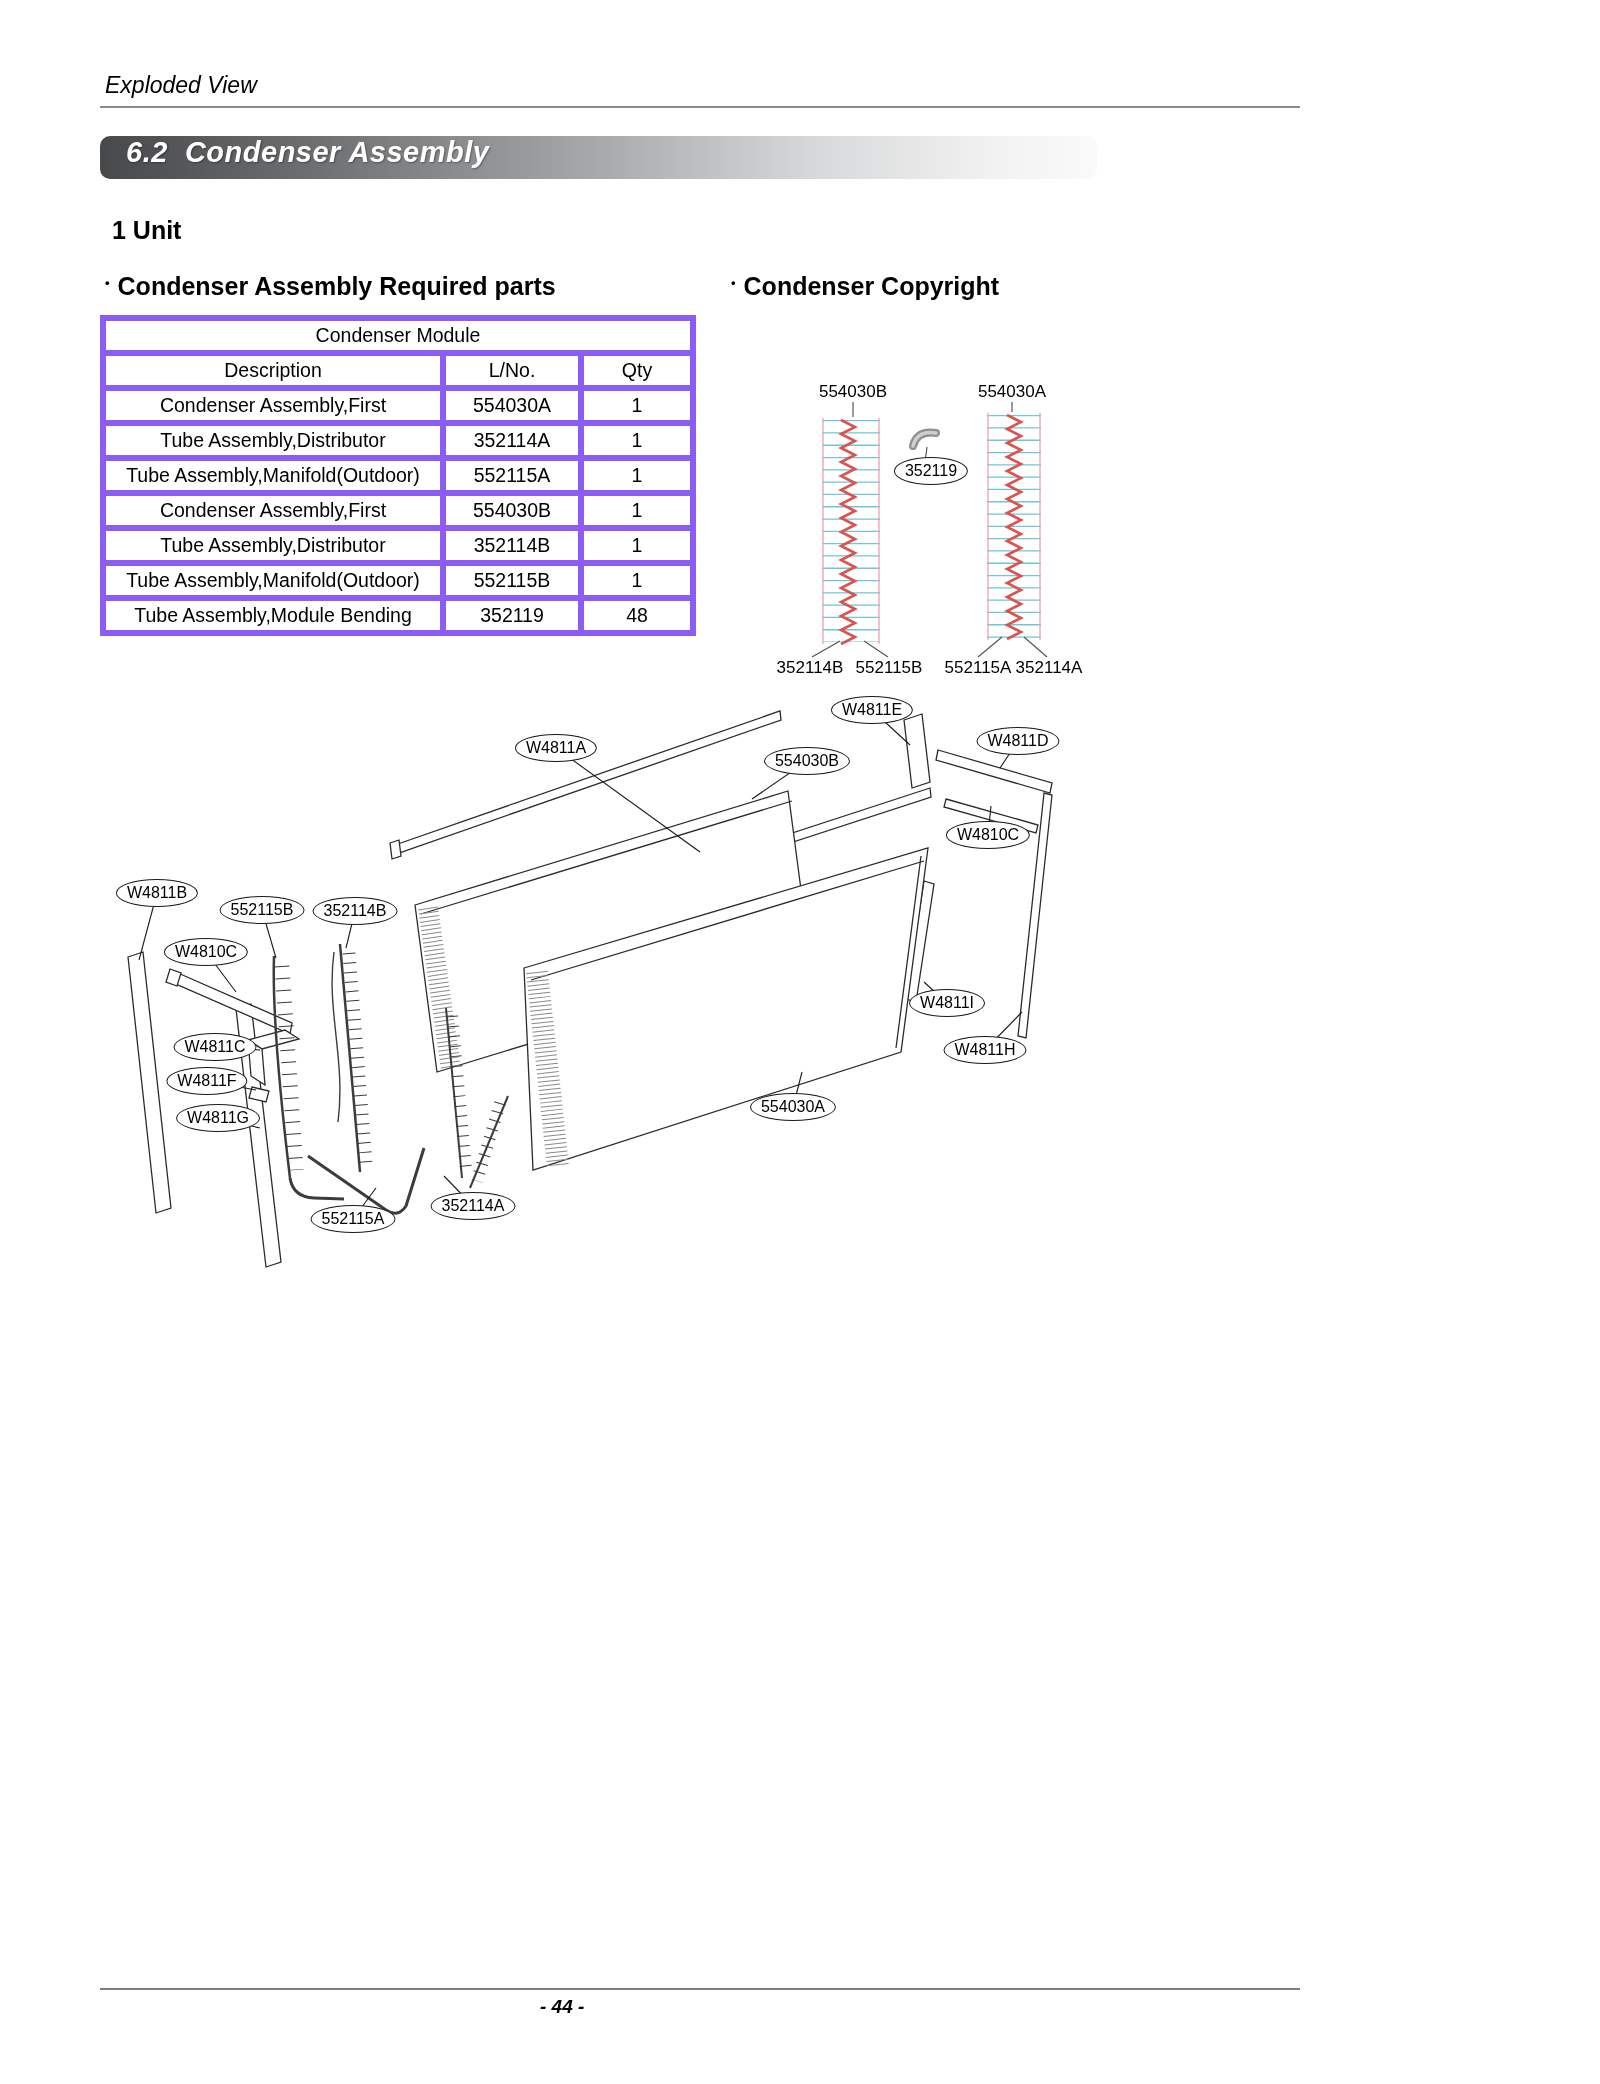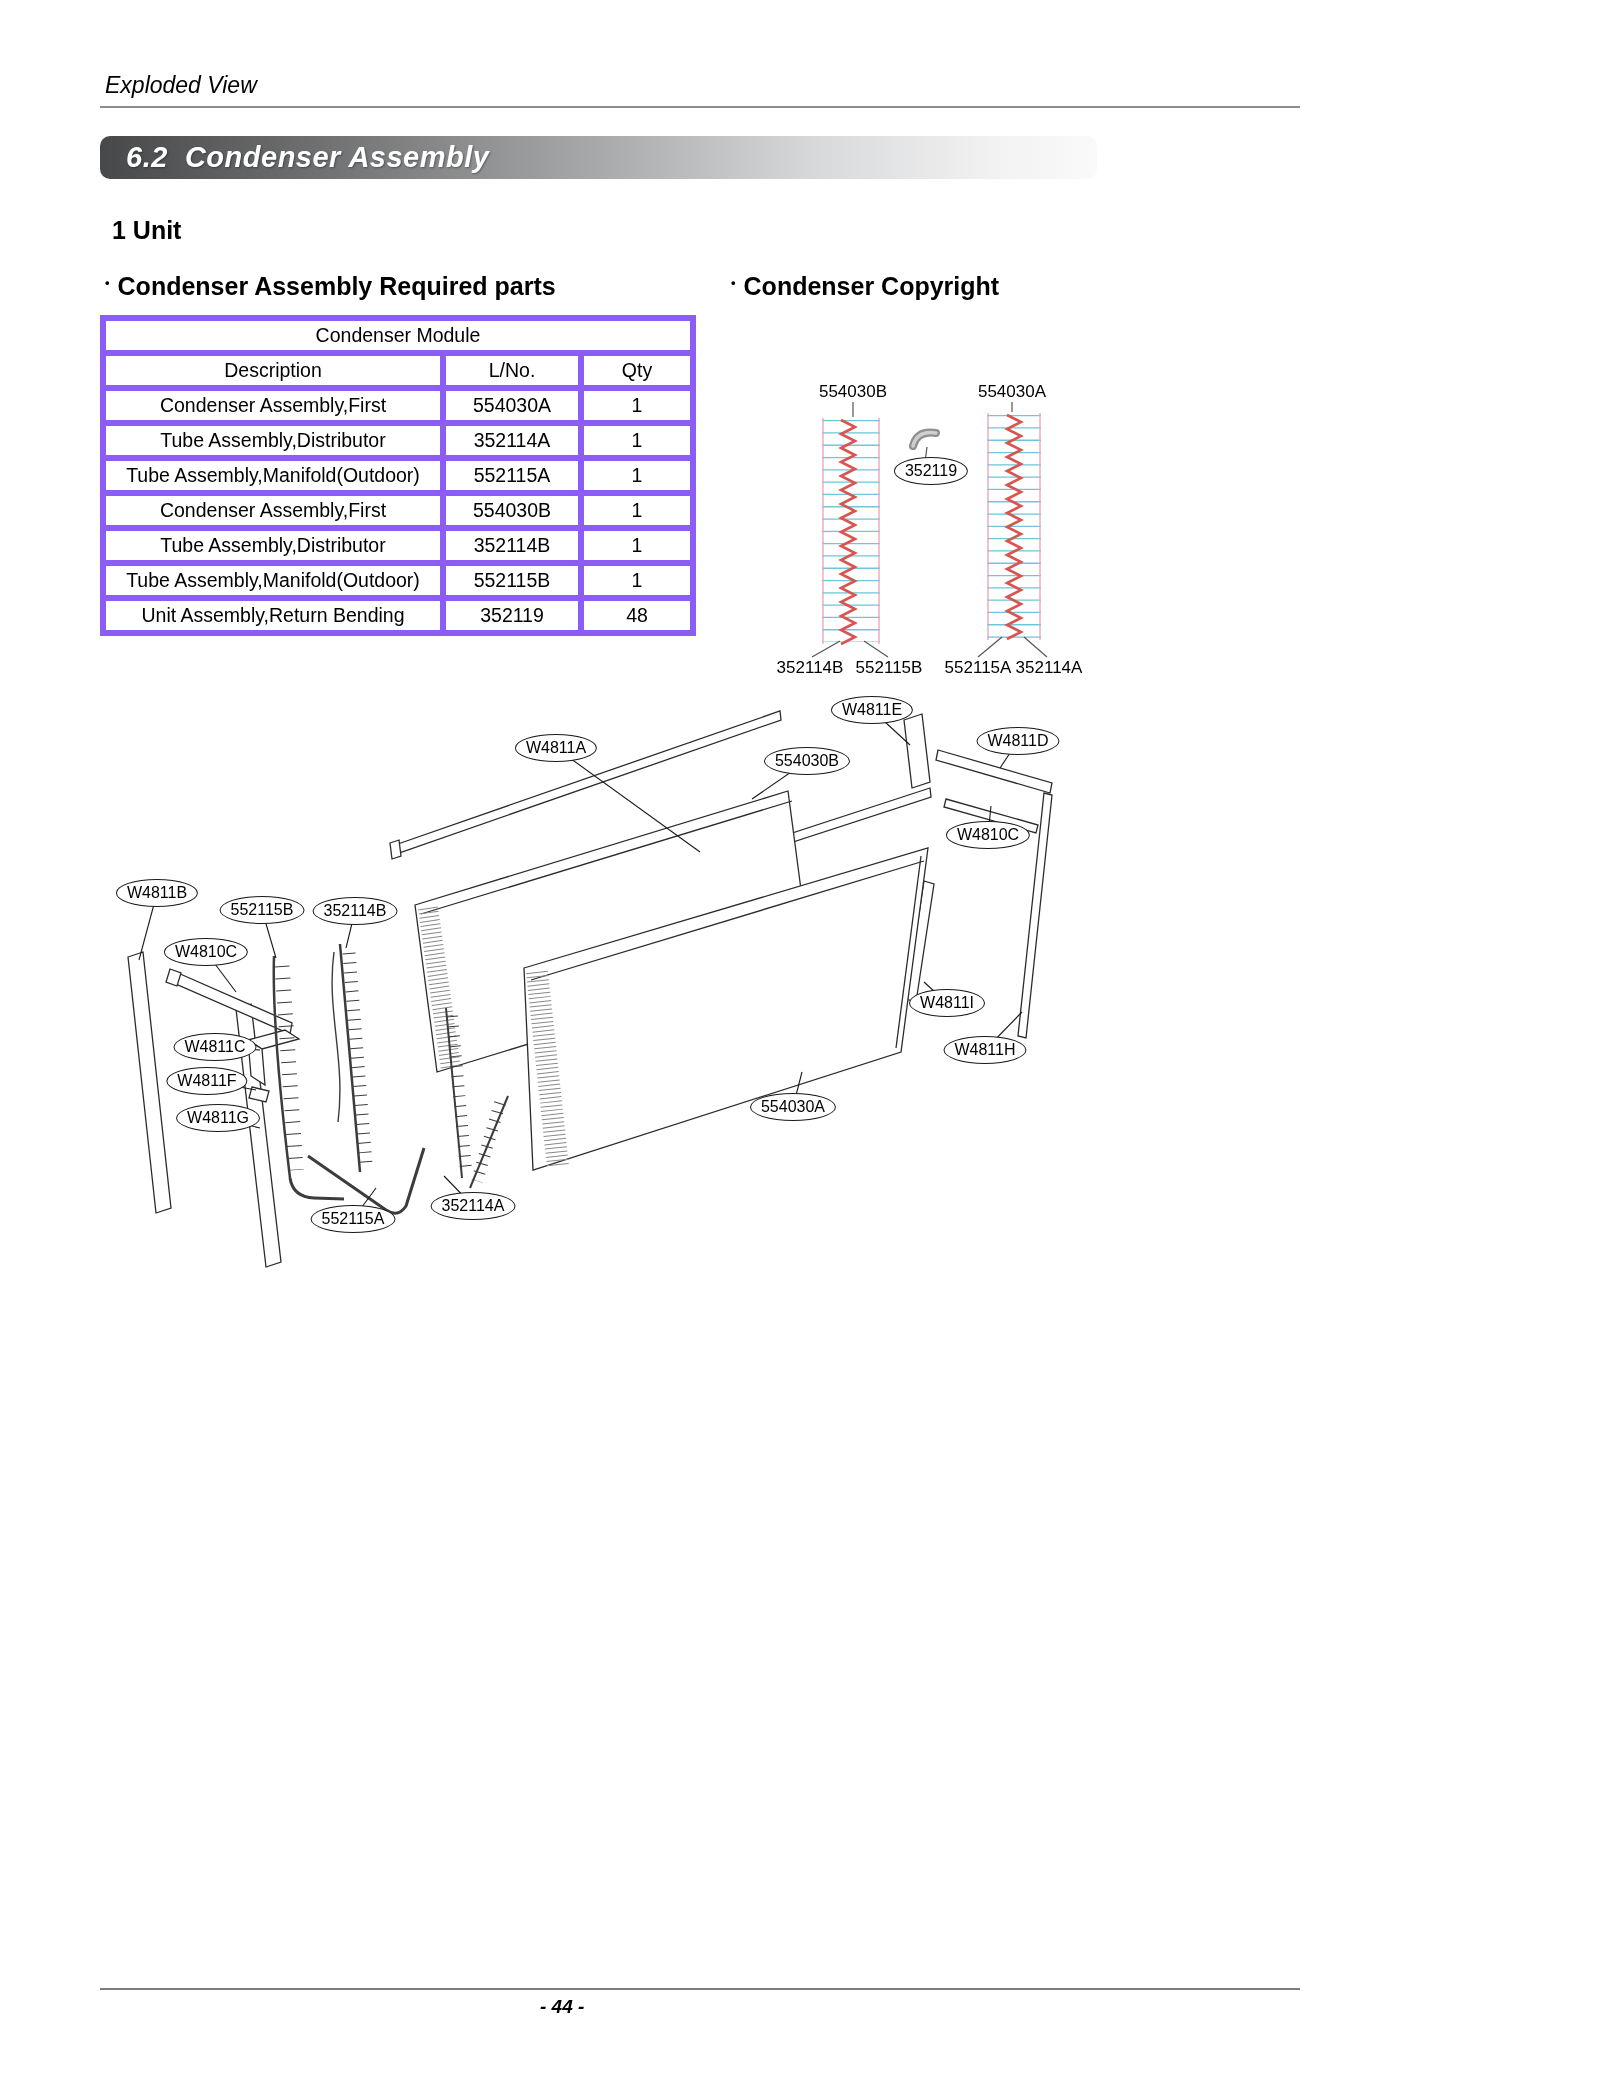--- a/index.html
+++ b/index.html
@@ -8,21 +8,21 @@
   .page { position:relative; width:1300px; height:2084px; background:#fff; overflow:hidden;padding-left:44px; }
   .art { position:absolute; left:0; top:0; width:1600px; height:2084px; }
 
   .running-header { position:absolute; left:105px; top:72px; font-size:23px; font-style:italic; }
   .rule { position:absolute; border-top:2.5px solid #8c8c8c; }
   .top-rule { left:100px; top:106px; width:1397px; }
   .footer-rule { left:100px; top:1988px; width:1397px; border-top:2px solid #7d7d7d; }
 
   .section-bar { position:absolute; left:100px; top:136px; width:997px; height:43px; border-radius:10px;
     background:linear-gradient(90deg,#47484a 0%,#6f7072 22%,#a8a9ab 50%,#d8d9da 72%,#f2f2f3 90%,#fafafa 100%);
-    display:flex; align-items:center; }
+    display:flex; align-items:flex-start; }
   .section-bar span { color:#fff; font-weight:bold; font-style:italic; font-size:29px; margin-left:26px;
     white-space:pre; letter-spacing:.5px; text-shadow:1px 1px 2px rgba(0,0,0,.35); }
 
   .unit-heading { position:absolute; left:112px; top:216px; font-size:25px; font-weight:bold; }
   .subtitle { position:absolute; top:272px; font-size:25px; font-weight:bold; white-space:nowrap; }
   .bullet { font-size:13px; vertical-align:8px; margin-right:8px; }
 
   .parts-table { position:absolute; left:100px; top:315px; width:590px; border-collapse:collapse;
     font-size:19.5px; text-align:center; table-layout:fixed; }
   .parts-table th, .parts-table td { border:6px solid #8b5cf6; font-weight:normal; padding:3px 4px; height:30px; }
@@ -193,21 +193,21 @@
       <td>Tube Assembly,Distributor</td>
       <td>352114B</td>
       <td>1</td>
     </tr>
     <tr>
       <td>Tube Assembly,Manifold(Outdoor)</td>
       <td>552115B</td>
       <td>1</td>
     </tr>
     <tr>
-      <td>Unit Assembly,Return Bending</td>
+      <td>Tube Assembly,Module Bending</td>
       <td>352119</td>
       <td>48</td>
     </tr>
   </tbody>
     </table>
 
   <div class="plain-label" style="left:853px;top:392px">554030B</div>
   <div class="plain-label" style="left:1012px;top:392px">554030A</div>
   <div class="callout" style="left:931px;top:471px">352119</div>
   <div class="plain-label" style="left:810px;top:668px">352114B</div>

